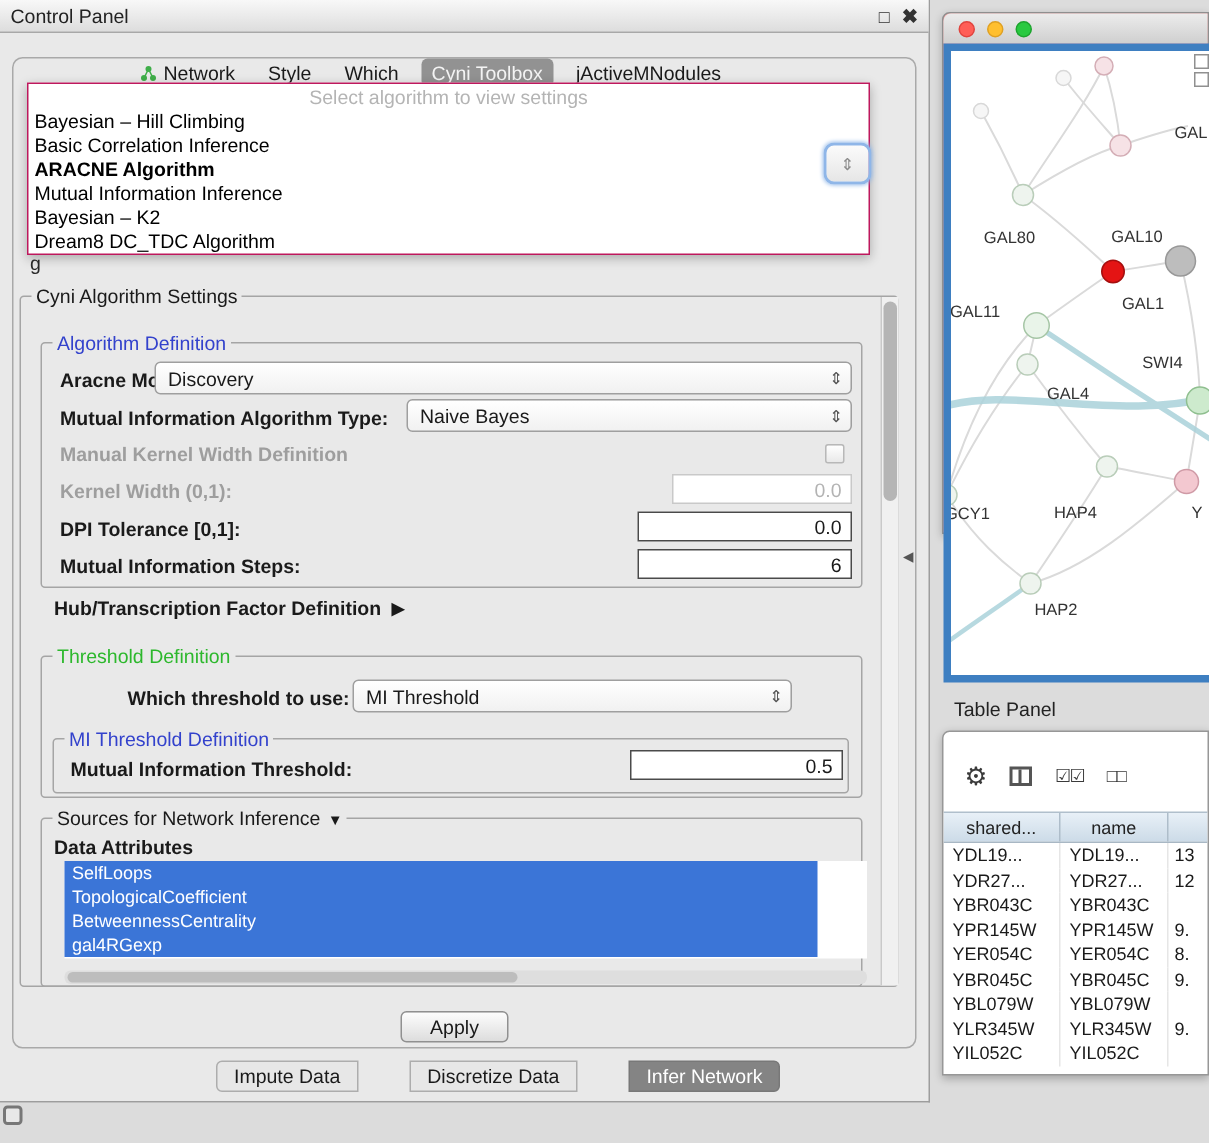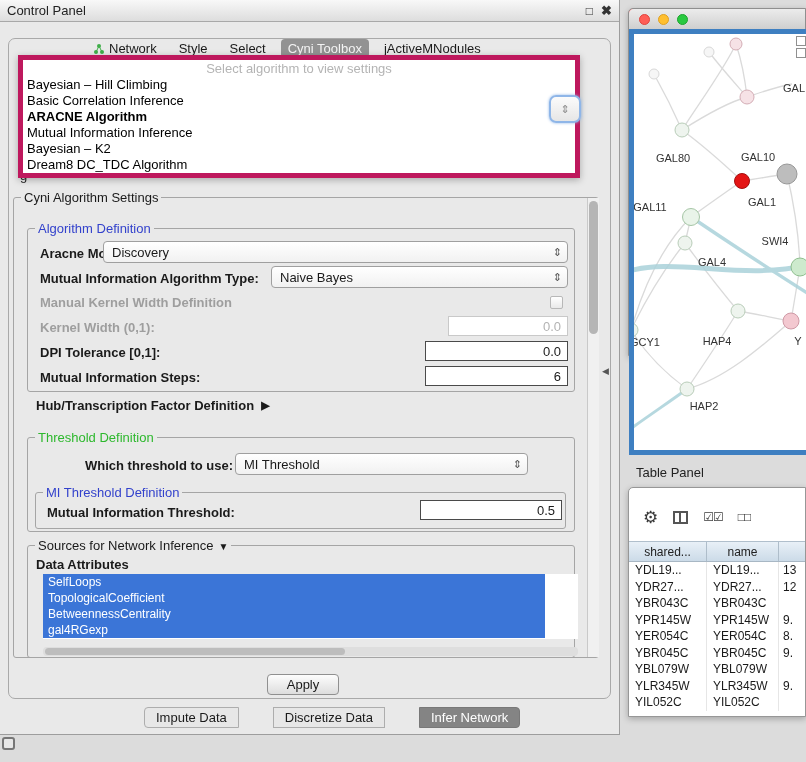--- a/index.html
+++ b/index.html
@@ -23,21 +23,21 @@
 
   .cp-frame { position:absolute; left:8px; top:38px; width:603px; height:661px;
         border:1px solid #a9a9a9; border-radius:7px; }
 
   .cp-tabs { position:absolute; left:86px; top:39px; display:flex; align-items:center; gap:8px; }
   .cp-tab { padding:2px 7px; font-size:13px; color:#1a1a1a; display:flex; align-items:center; gap:4px; }
   .cp-tab.active { background:#929292; color:#f4f4f4; border-radius:4px; }
 
   
   .popup { position:absolute; left:18px; top:55px; width:562px; z-index:30;
-        background:#ffffff; border:5px solid #be185d; box-shadow:0 2px 7px rgba(0,0,0,.28); }
+        background:#ffffff; border:1px solid #be185d; box-shadow:0 2px 7px rgba(0,0,0,.28); }
   .popup .ph { height:17px; line-height:17px; text-align:center; color:#b4b4b4; font-size:13px; }
   .popup .opt { height:16px; line-height:16px; padding-left:4px; font-size:13px; color:#000; }
   .popup .opt.bold { font-weight:bold; }
 
   .focus-remnant { position:absolute; left:549px; top:95px; width:32px; height:28px; z-index:40;
         border:2px solid #8fb6e8; border-radius:7px; background:linear-gradient(#fbfbfb,#e6e6e6);
         box-shadow:0 0 3px #8fb6e8; display:flex; align-items:center; justify-content:center;
         color:#8a8a8a; font-size:11px; }
 
   .obscured-g { position:absolute; left:20px; top:168px; font-size:13px; color:#2a2a2a; z-index:1; }
@@ -163,21 +163,21 @@
           <circle cx="6" cy="3" r="2" fill="#3fae49"></circle>
           <circle cx="3" cy="9" r="2" fill="#3fae49"></circle>
           <circle cx="9" cy="9" r="2" fill="#3fae49"></circle>
         </svg>
         <span>Network</span>
       </div>
       <div class="cp-tab">
         <span>Style</span>
       </div>
       <div class="cp-tab">
-        <span>Select</span>
+        <span>Which</span>
       </div>
       <div class="cp-tab active">
         <span>Cyni Toolbox</span>
       </div>
       <div class="cp-tab">
         <span>jActiveMNodules</span>
       </div>
     </div>
 
     <span class="obscured-g">g</span>

